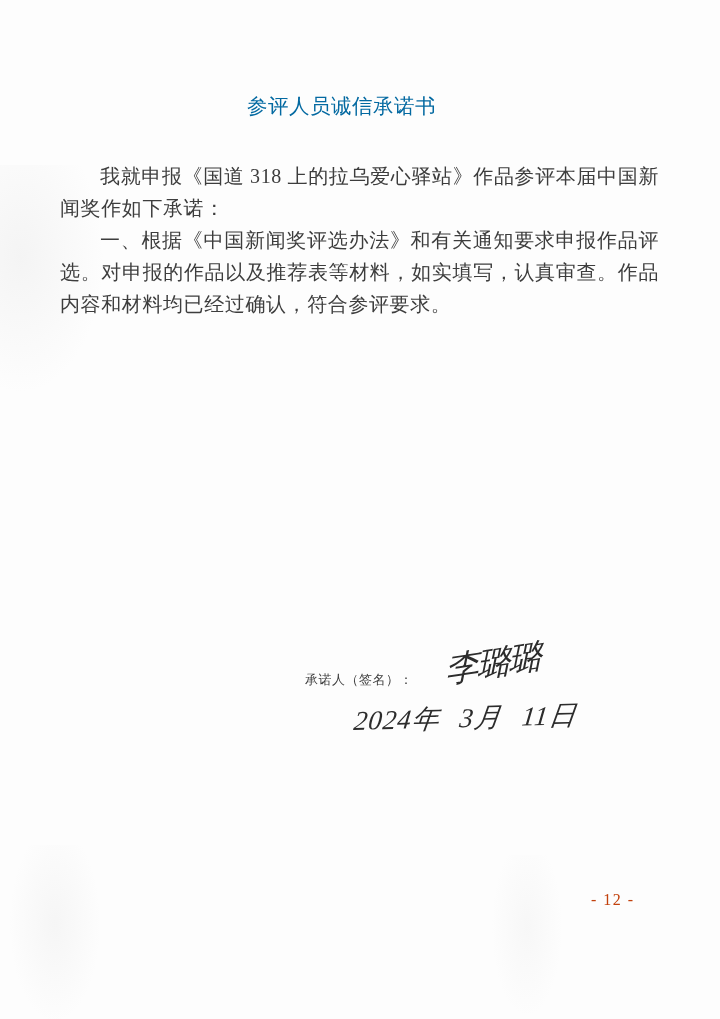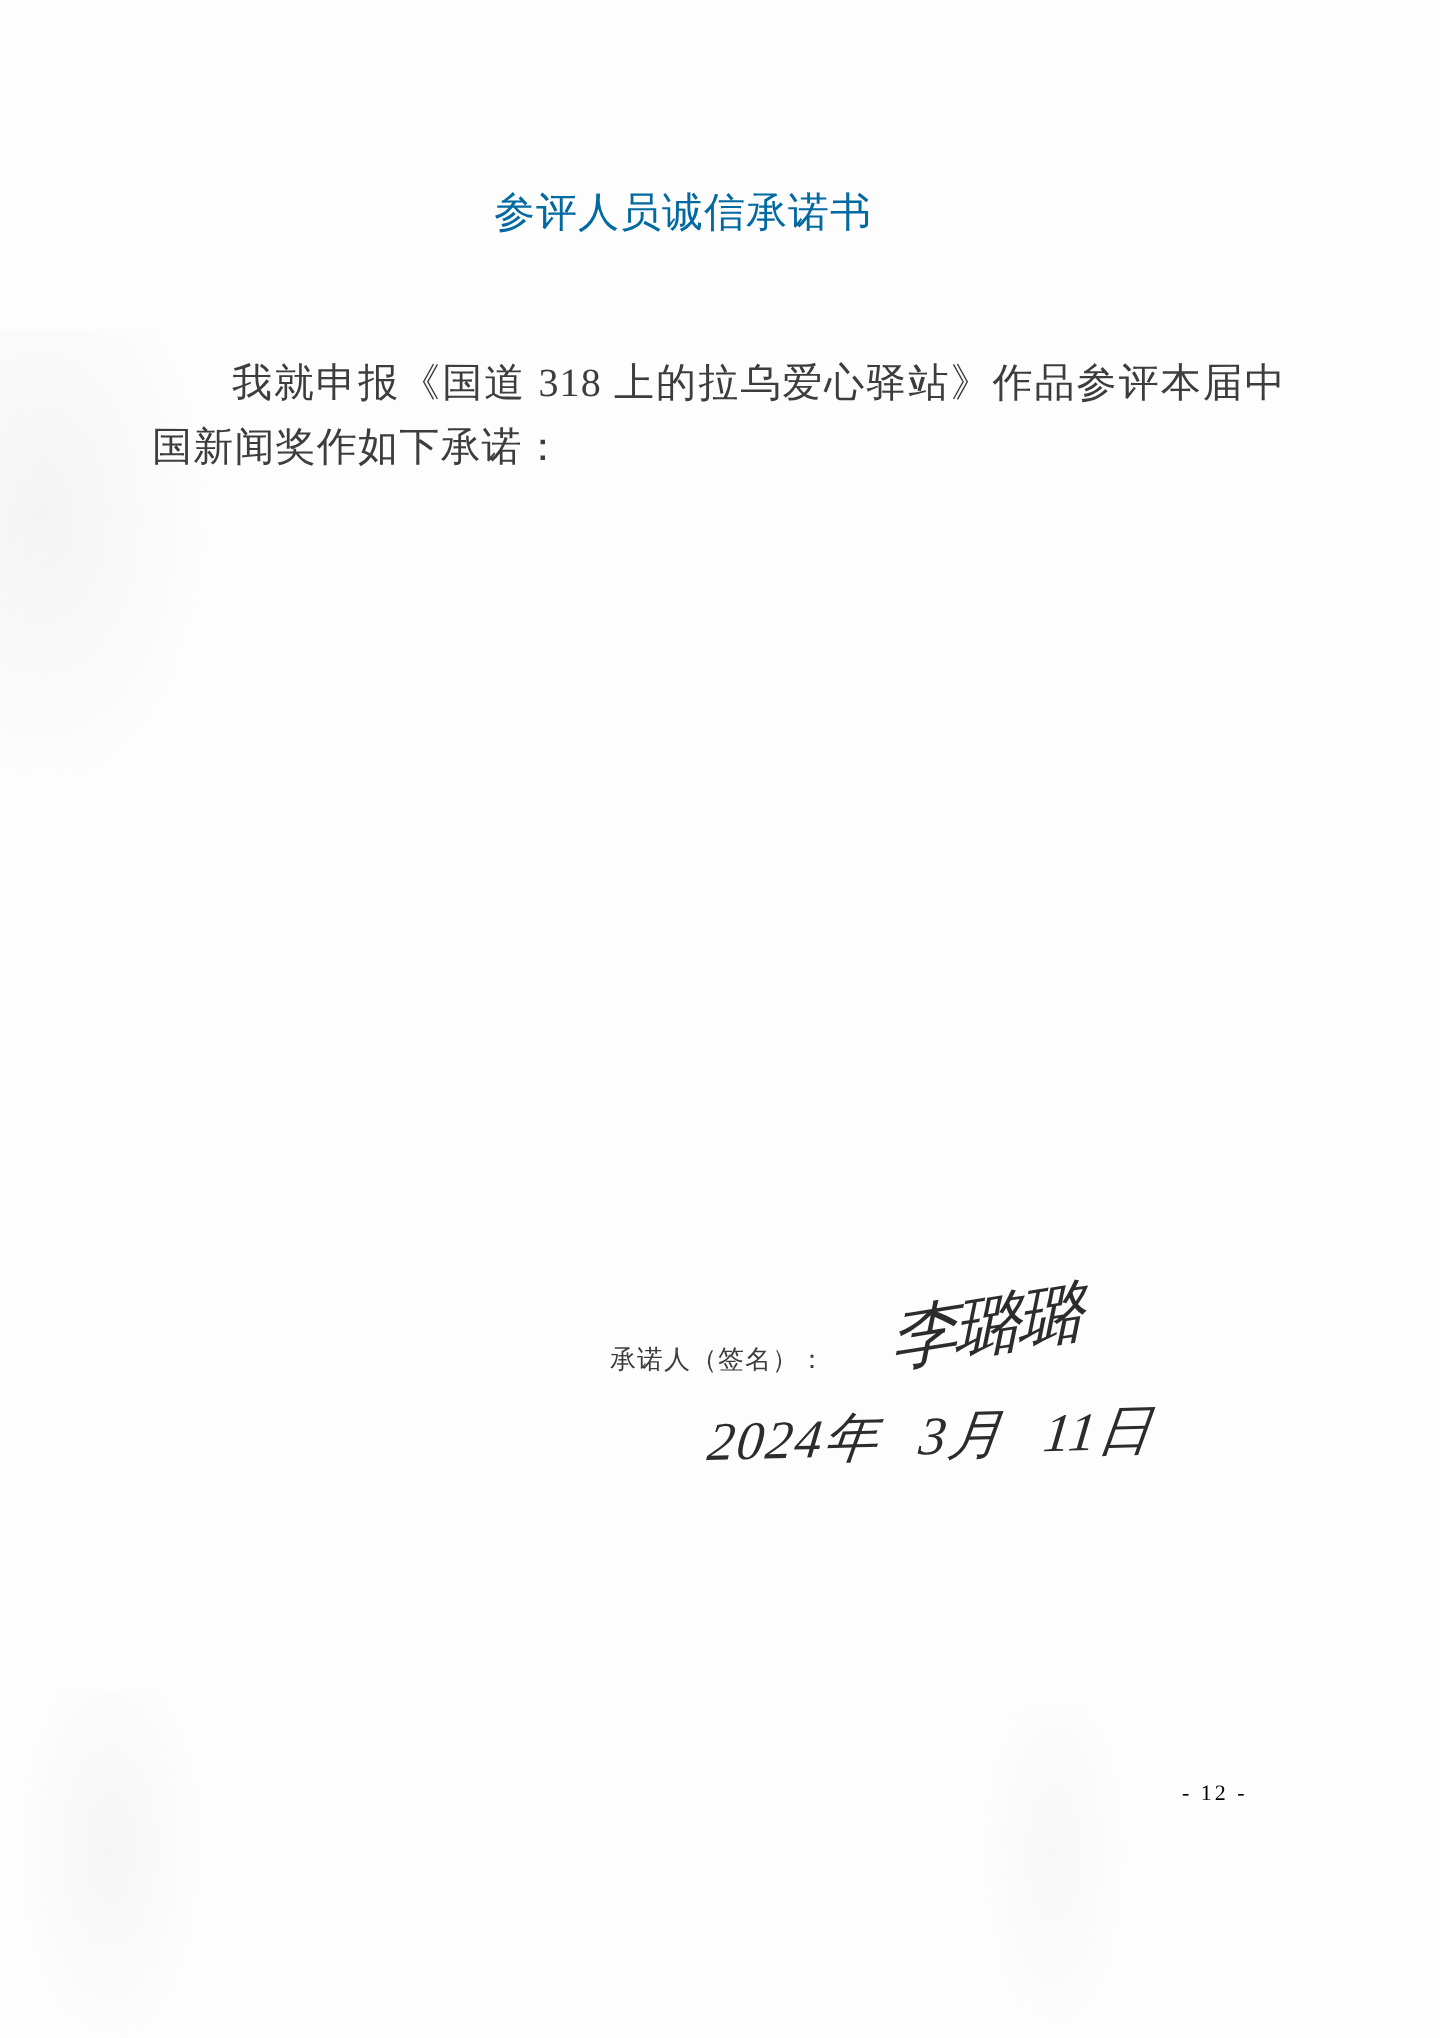--- a/index.html
+++ b/index.html
@@ -47,21 +47,21 @@
     left: 60px;
     top: 160px;
     width: 599px;
     font-size: 20px;
     line-height: 32px;
     letter-spacing: 0.6px;
     color: #3d3d3d;
     text-align: justify;
   }
   .doc-body p {
-    margin: 16px;
+    margin: 0;
     text-indent: 2em;
   }
   .sig-label {
     position: absolute;
     left: 305px;
     top: 671px;
     font-size: 13px;
     letter-spacing: 0.5px;
     color: #3d3d3d;
     white-space: nowrap;
@@ -88,39 +88,40 @@
     word-spacing: 12px;
     letter-spacing: 1px;
     transform: rotate(-1.5deg) skewX(-8deg);
     transform-origin: left bottom;
     font-style: italic;
   }
   .page-number {
     position: absolute;
     left: 591px;
     top: 891px;
-    font-size: 11px;
+    font-size: 16px;
     letter-spacing: 1.5px;
-    color: #000000;
+    color: #c2410c;
     white-space: nowrap;
   }
 </style>
 </head>
 <body>
 
 <div class="page">
 
   <div class="smudge smudge-tl"></div>
   <div class="smudge smudge-bl"></div>
   <div class="smudge smudge-bm"></div>
 
   <div class="doc-title">参评人员诚信承诺书</div>
 
   <div class="doc-body">
     <p>我就申报《国道 318 上的拉乌爱心驿站》作品参评本届中国新闻奖作如下承诺：</p>
+    <p>一、根据《中国新闻奖评选办法》和有关通知要求申报作品评选。对申报的作品以及推荐表等材料，如实填写，认真审查。作品内容和材料均已经过确认，符合参评要求。</p>
   </div>
 
   <div class="sig-label">承诺人（签名）：</div>
 
   <div class="sig-name">李璐璐</div>
 
   <div class="sig-date">2024年 3月 11日</div>
 
   <div class="page-number">- 12 -</div>
 

